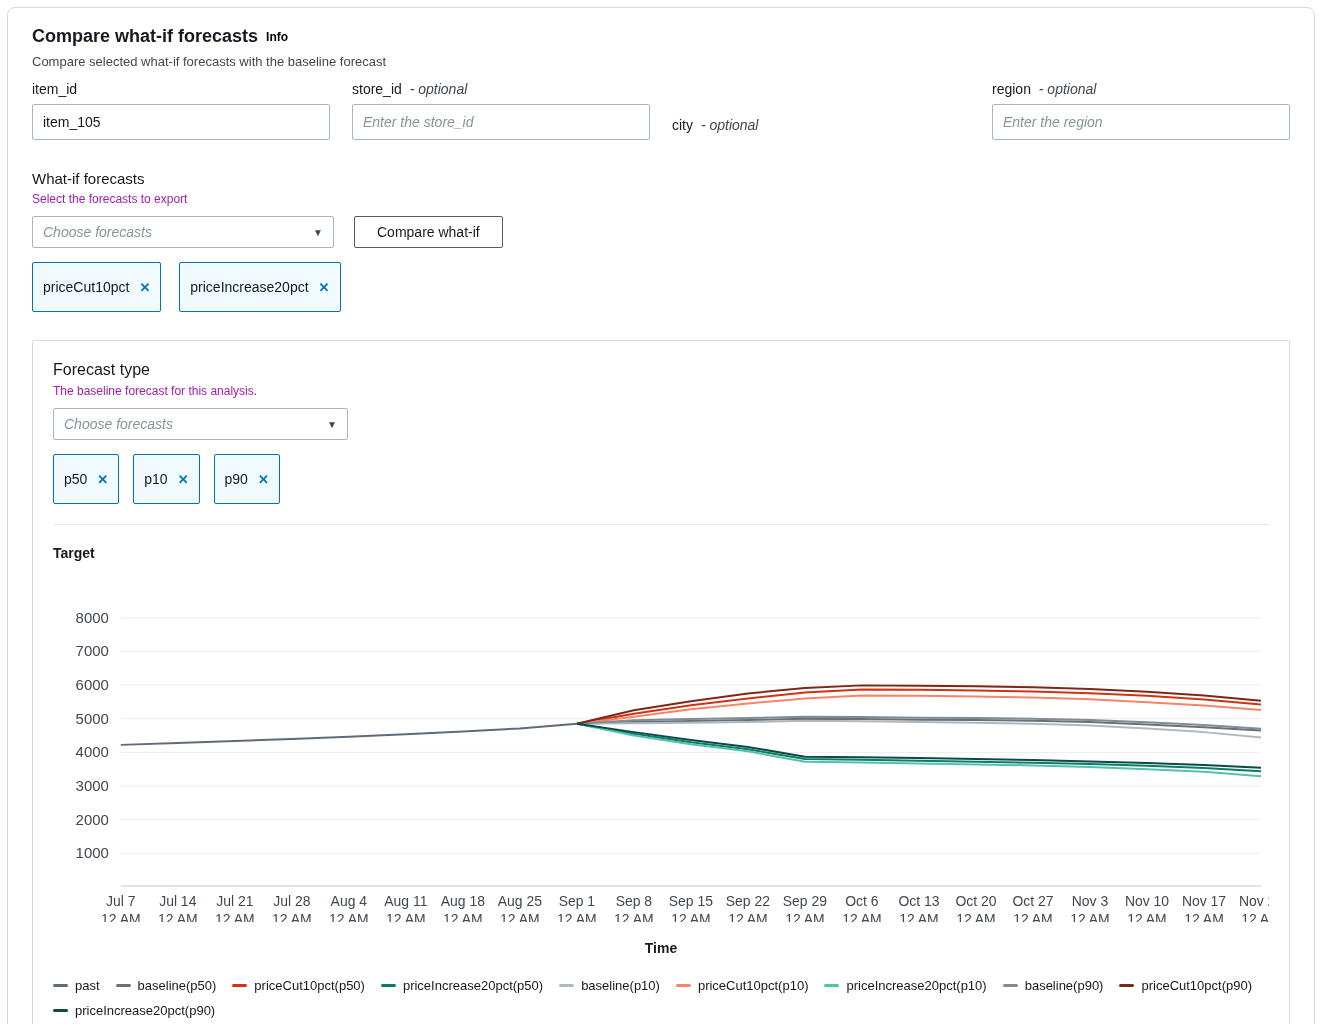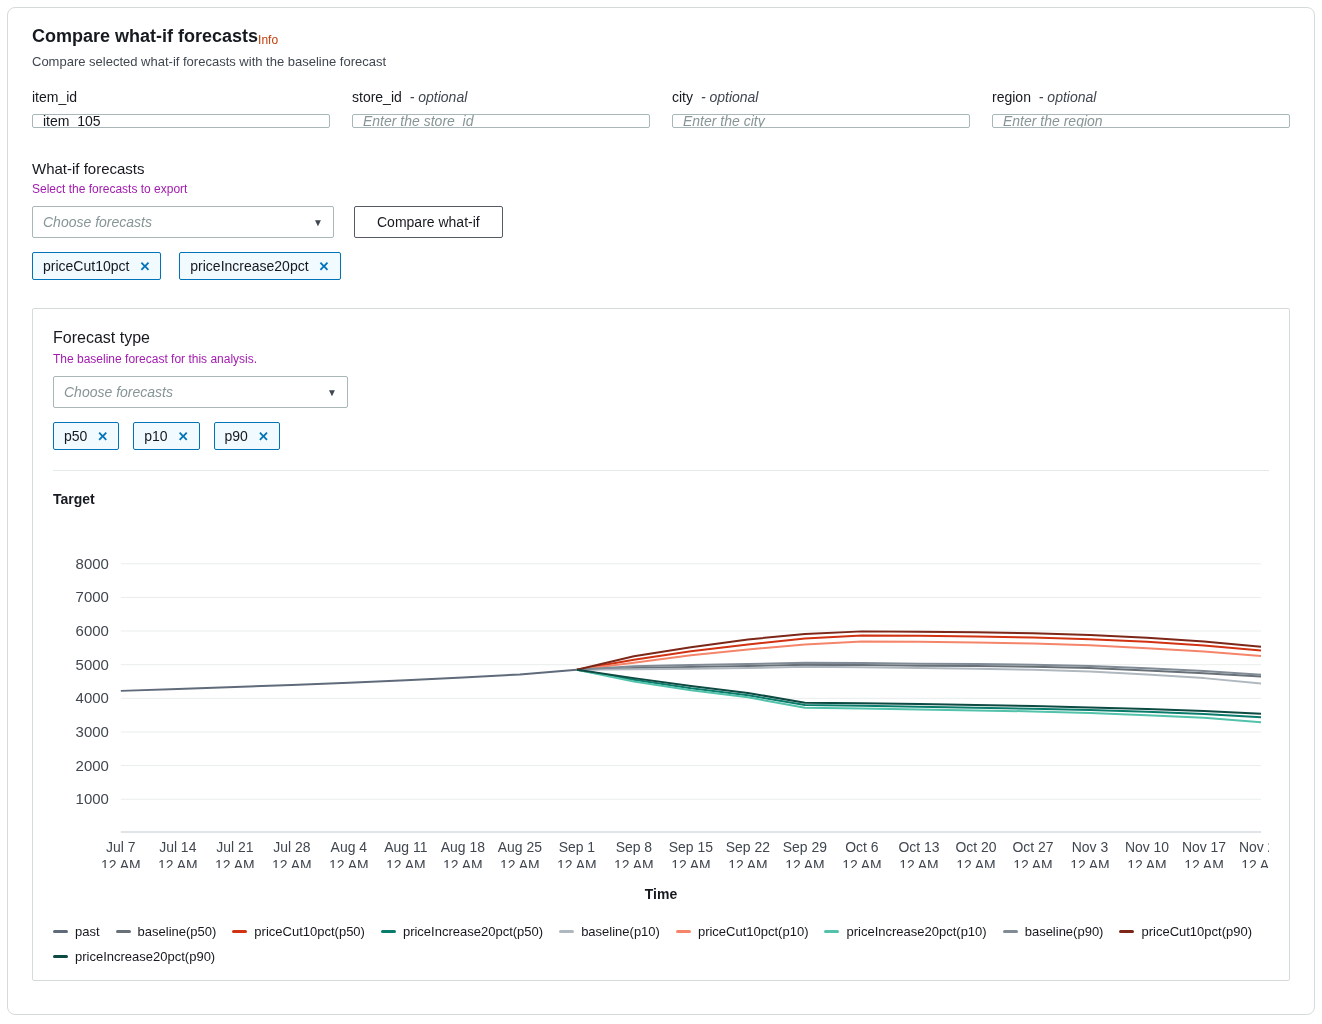--- a/index.html
+++ b/index.html
@@ -13,34 +13,34 @@
   .card {
     margin: 7px;
     min-height: calc(100vh - 16px);
     background: #ffffff;
     border: 1px solid #d5dbdb;
     border-radius: 8px;
     padding: 18px 24px 10px 24px;
     position: relative;
   }
   
-  .title-row { display: flex; align-items: flex-end; gap: 0; }
+  .title-row { display: flex; align-items: center; gap: 8px; }
   .page-title { font-size: 18px; font-weight: 700; color: #16191f; }
-  .info-link { font-size: 12px; font-weight: 400; color: #c2410c; text-decoration: none; cursor: pointer; }
+  .info-link { font-size: 12px; font-weight: 700; color: #000000; text-decoration: none; cursor: pointer; }
   .page-desc { font-size: 13px; color: #414750; margin-top: 7px; }
 
   .section-heading { font-size: 15px; color: #16191f; margin-top: 34px; }
 
   
-  .fields-row { display: flex; gap: 22px; margin-top: 20px; align-items: flex-end; }
+  .fields-row { display: flex; gap: 22px; margin-top: 12px; align-items: flex-end; }
   .field { width: 302px; }
   .field-label { font-size: 14px; color: #16191f; margin-bottom: 7px; }
   .optional { font-style: italic; color: #414750; margin-left: 4px; }
   .text-input {
-    width: 100%; height: 14px; border: 1px solid #aab7b8; border-radius: 2px;
+    width: 100%; height: 36px; border: 1px solid #aab7b8; border-radius: 2px;
     padding: 0 10px; font-size: 14px; color: #16191f; font-family: "Liberation Sans", sans-serif;
     background: #fff;
   }
   .text-input::placeholder { font-style: italic; color: #879596; }
 
   .sub-heading { font-size: 12px; color: #a21caf; margin-top: 5px; }
 
   
   .controls-row { display: flex; gap: 20px; margin-top: 10px; align-items: center; }
   .dropdown {
@@ -55,21 +55,21 @@
     font-size: 14px; font-weight: 400; color: #16191f;
     padding: 7px 22px; cursor: pointer; font-family: "Liberation Sans", sans-serif;
   }
 
   
   .token-row { display: flex; gap: 18px; margin-top: 14px; }
   .token-row.tight { gap: 14px; }
   .token {
     display: inline-flex; gap: 10px;
     border: 1px solid #0073bb; background: #f1faff; border-radius: 2px;
-    padding: 5px 10px; font-size: 14px; color: #16191f;
+    padding: 16px 10px; font-size: 14px; color: #16191f;
   }
   .token-x {
     background: none; border: none; color: #0073bb; font-size: 13px; font-weight: 700;
     cursor: pointer; line-height: 1; padding: 0;
   }
   .hint { font-size: 12px; color: #687078; margin-top: 9px; }
 
   
   .panel {
     margin-top: 28px; border: 1px solid #d5dbdb; border-radius: 2px;
@@ -112,21 +112,20 @@
         <span>store_id</span>
         <span class="optional">- optional</span>
       </div>
       <input class="text-input" type="text" placeholder="Enter the store_id" style="">
     </div>
     <div class="field">
       <div class="field-label">
         <span>city</span>
         <span class="optional">- optional</span>
       </div>
-      <input class="text-input" type="text" placeholder="Enter the city" style="">
     </div>
     <div class="field">
       <div class="field-label">
         <span>region</span>
         <span class="optional">- optional</span>
       </div>
       <input class="text-input" type="text" placeholder="Enter the region" style="">
     </div>
   </div>
 

